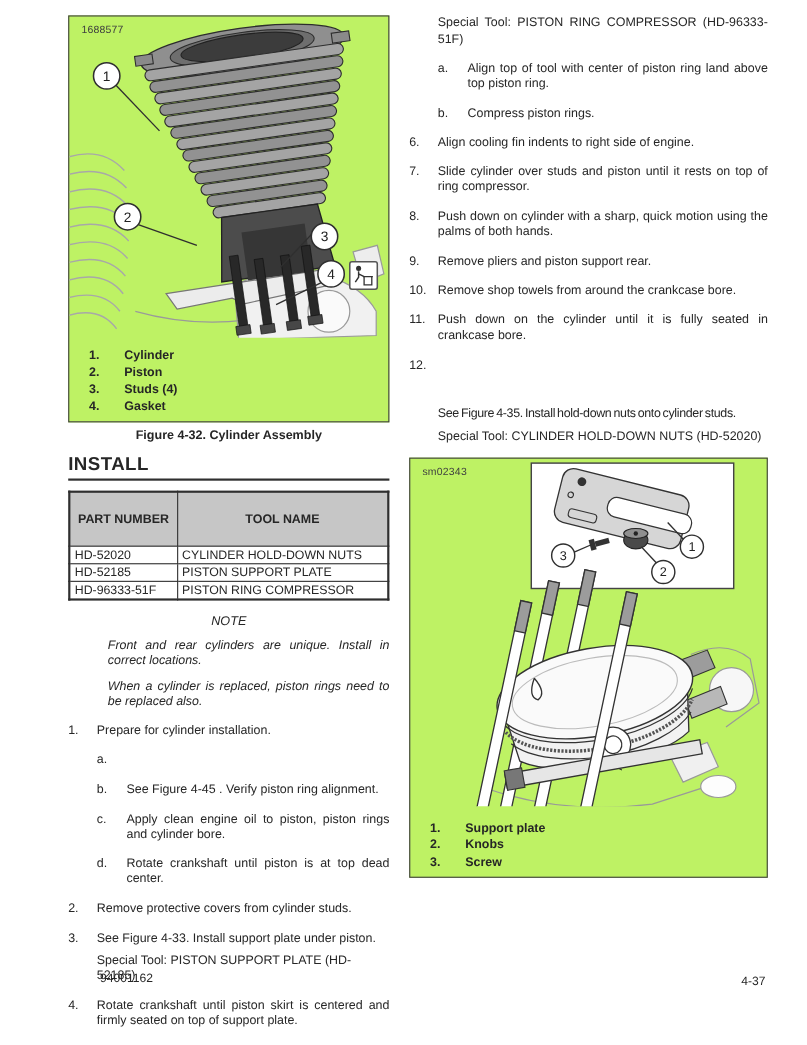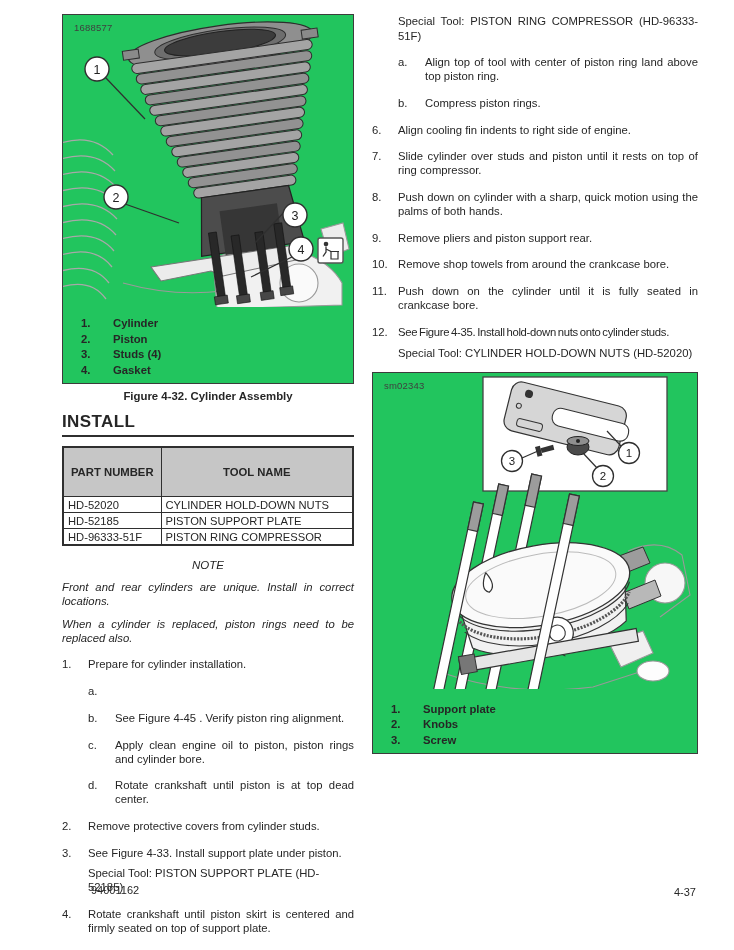--- a/index.html
+++ b/index.html
@@ -2,50 +2,50 @@
 <html><head>
 <meta charset="utf-8">
 <style>
   html,body{margin:0;padding:0;background:#ffffff;}
   .page{position:relative;width:734px;height:950px;background:#ffffff;
         font-family:"Liberation Sans", sans-serif;color:#262626;overflow:hidden;}
   .col{position:absolute;top:0;}
   .col-left{left:62px;width:292px;}
   .col-right{left:372px;width:326px;}
 
-  .figbox{position:relative;border:1.5px solid #3c3c3c;background:#22c55e;}
+  .figbox{position:relative;border:1.5px solid #3c3c3c;background:#bef264;}
   .figbox-432{margin-top:14px;height:368px;}
   .figbox-433{margin-top:12px;height:380px;}
   .imgid{position:absolute;top:7px;left:11px;font-size:9.5px;color:#3f3f3f;letter-spacing:.2px;}
   .fig-legend{position:absolute;left:18px;bottom:5px;}
   .legend-row{display:flex;font-weight:bold;font-size:11.3px;line-height:15.5px;}
   .legend-row .lnum{width:32px;flex:none;}
   .figcap{text-align:center;font-weight:bold;font-size:11.4px;margin:6px 0 0 0;}
 
   .install-h{font-size:17px;font-weight:bold;letter-spacing:.4px;
              border-bottom:2px solid #2f2f2f;padding-bottom:3px;margin:10px 0 0 0;}
 
   table.tools{width:100%;border-collapse:collapse;margin-top:9px;border:2px solid #2f2f2f;}
   table.tools th{background:#c6c6c6;border:1.5px solid #2f2f2f;font-size:11.3px;
                  font-weight:bold;text-align:center;padding:18px 4px;}
   table.tools td{border:1.5px solid #2f2f2f;font-size:11.2px;padding:1.5px 4px;}
   .colw-part{width:98px;}
 
   .note-label{text-align:center;font-style:italic;font-size:11.5px;margin-top:13px;}
-  .note-p{font-style:italic;font-size:11.3px;line-height:1.25;text-align:justify;margin-top:9px;}
+  .note-p{font-style:italic;font-size:11.3px;line-height:1.25;text-align:justify;margin-top:9px;margin-left:36px;}
 
   .step{display:flex;margin-top:13px;font-size:11.3px;line-height:1.22;}
   .step .num{width:26px;flex:none;}
   .step .body{flex:1;text-align:justify;}
   .substep{display:flex;margin-left:26px;margin-top:13px;font-size:11.3px;line-height:1.22;}
   .substep .letter{width:27px;flex:none;}
   .substep .body{flex:1;text-align:justify;}
   .special{margin:7px 0 0 26px;font-size:11.3px;line-height:1.22;}
   .intro-p{margin:14px 0 0 26px;font-size:11.3px;line-height:1.3;text-align:justify;}
-  .tight{letter-spacing:-0.3px;word-spacing:-1px;}
+  .tight{letter-spacing:-0.3px;word-spacing:-1px;margin-top:44px;}
   b{font-weight:bold;}
 
   .footer-left{position:absolute;left:62px;top:884px;font-size:11px;padding-left:29px;}
   .footer-right{position:absolute;right:38px;top:886px;font-size:11px;}
   svg text{font-family:"Liberation Sans", sans-serif;}
 </style>
 </head>
 <body>
 
 <div class="page">

